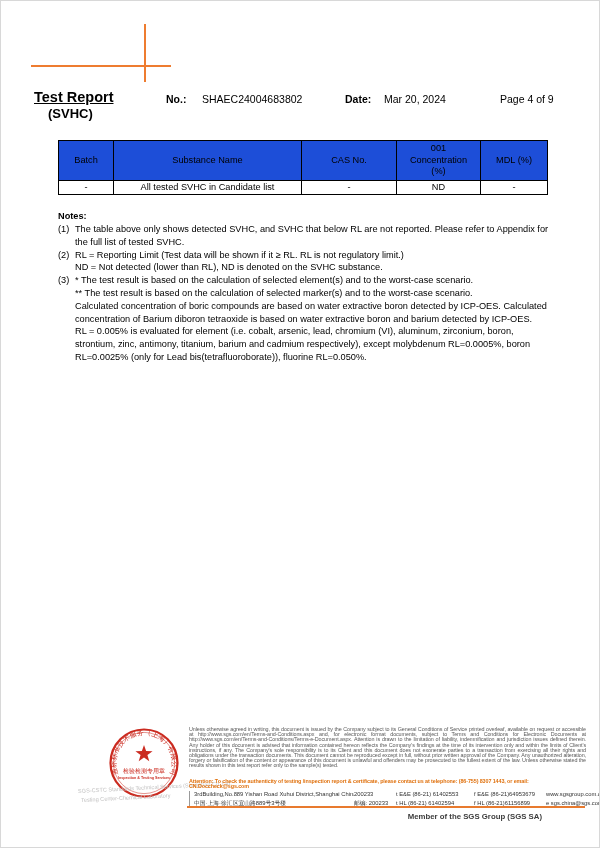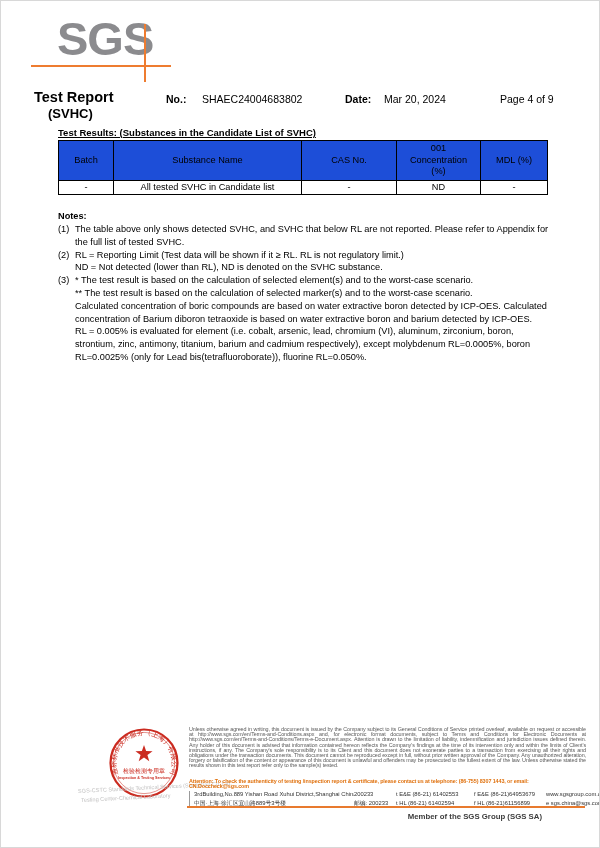--- a/index.html
+++ b/index.html
@@ -7,21 +7,21 @@
     position:relative;width:600px;height:848px;box-sizing:border-box;
     background:#fff;border:1px solid #d8d8d8;overflow:hidden;
     font-family:"Liberation Sans",sans-serif;color:#000;
   }
   
   .logo-text{position:absolute;left:56px;top:14px;font-size:47px;font-weight:800;
     letter-spacing:-1px;color:#8b8b8e;line-height:1;}
   .logo-hline{position:absolute;left:30px;top:64px;width:140px;height:2px;background:#ee7c30;}
   .logo-vline{position:absolute;left:143px;top:23px;width:2px;height:58px;background:#ee7c30;}
   
-  .t-title{position:absolute;left:33px;top:88px;font-size:14.5px;font-weight:bold;}
+  .t-title{position:absolute;left:33px;top:88px;font-size:14.5px;font-weight:bold;text-decoration:underline;}
   .t-svhc{position:absolute;left:47px;top:105px;font-size:13px;font-weight:bold;}
   .hfield{position:absolute;top:92px;font-size:10.5px;}
   .hlabel{font-weight:bold;}
   .f-no-label{left:165px;}
   .f-no-value{left:201px;}
   .f-date-label{left:344px;}
   .f-date-value{left:383px;}
   .f-page{left:499px;}
   
   .section-title{position:absolute;left:57px;top:126px;font-size:9.5px;font-weight:bold;
@@ -60,33 +60,31 @@
   .a-fax{width:72px;flex:none;}
   .a-web{flex:1;}
   .orange-rule{position:absolute;left:186px;top:805px;width:398px;height:2px;background:#e87a2e;}
   .member{position:absolute;right:57px;top:811px;font-size:7.8px;font-weight:bold;color:#3c3c3c;}
 </style>
 </head>
 <body>
 
 <div class="page">
 
-  <div class="logo-text">SGS</div>
   <div class="logo-hline"></div>
   <div class="logo-vline"></div>
 
   <div class="t-title">Test Report</div>
   <div class="t-svhc">(SVHC)</div>
   <span class="hfield hlabel f-no-label">No.:</span>
   <span class="hfield f-no-value">SHAEC24004683802</span>
   <span class="hfield hlabel f-date-label">Date:</span>
   <span class="hfield f-date-value">Mar 20, 2024</span>
   <span class="hfield f-page">Page 4 of 9</span>
 
-  <div class="section-title">Test Results: (Substances in the Candidate List of SVHC)</div>
   <table class="results">
     <colgroup>
         <col class="c0">
         <col class="c1">
         <col class="c2">
         <col class="c3">
         <col class="c4">
       </colgroup>
     <tbody>
         <tr>

